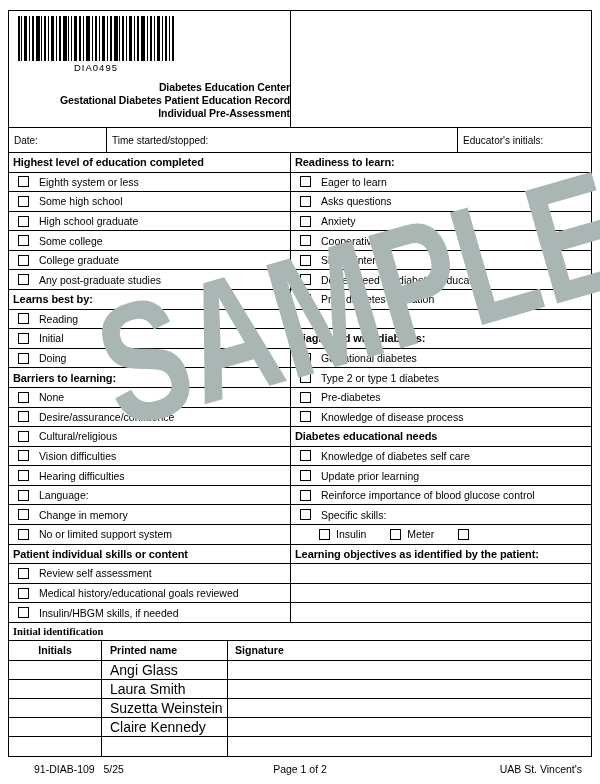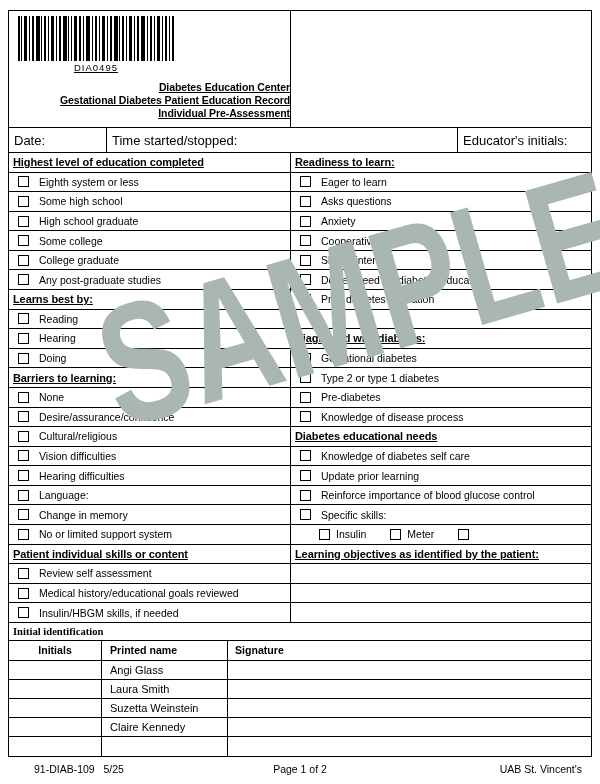--- a/index.html
+++ b/index.html
@@ -1,30 +1,30 @@
 <!DOCTYPE html>
 <html><head>
 <meta charset="utf-8">
 <style>
   html,body{margin:0;padding:0;background:#e8e8e8;}
   .page{position:relative;width:600px;height:784px;background:#ffffff;
         font-family:"Liberation Sans",sans-serif;color:#000;overflow:hidden;}
   .form{position:absolute;left:8px;top:10px;width:584px;border:1.6px solid #000;box-sizing:border-box;background:#fff;}
 
   
-  .header{display:flex;height:117px;border-bottom:1.6px solid #000;box-sizing:border-box;text-decoration:underline;}
+  .header{display:flex;height:117px;border-bottom:1.6px solid #000;box-sizing:border-box;}
   .header-left{width:282px;border-right:1.6px solid #000;box-sizing:border-box;padding:5px 0 0 9px;}
   .header-right{flex:1;}
   .barcode{display:block;}
   .barcode-label{width:156px;text-align:center;font-size:9.5px;letter-spacing:1px;margin-top:1px;}
   .titles{margin-top:8px;font-weight:bold;font-size:10.5px;line-height:12.8px;letter-spacing:-0.1px;text-align:right;}
 
   
   .meta{display:flex;height:25px;border-bottom:1.6px solid #000;box-sizing:border-box;}
-  .meta-cell{display:flex;align-items:center;font-size:13px;box-sizing:border-box;padding-left:5px;}
+  .meta-cell{display:flex;align-items:center;font-size:10px;box-sizing:border-box;padding-left:5px;}
   .meta-date{width:97px;}
   .meta-time{flex:1;border-left:1.6px solid #000;}
   .meta-educator{width:134px;border-left:1.6px solid #000;}
 
   
   .columns{display:flex;}
   .col{box-sizing:border-box;}
   .col-left{width:282px;border-right:1.6px solid #000;}
   .col-right{flex:1;}
   .row{height:19.58px;box-sizing:border-box;border-bottom:1.5px solid #000;
@@ -35,21 +35,21 @@
   .cb{width:9px;height:9px;border:1.4px solid #000;margin-right:10px;flex:none;background:#fff;}
   .row.options{padding-left:28px;}
   .opt{display:flex;align-items:center;margin-right:24px;}
   .opt .cb{margin-right:6px;}
 
   
   .section-bar{height:18px;box-sizing:border-box;border-bottom:1.6px solid #000;
                display:flex;align-items:center;font-weight:bold;font-size:10.6px;padding-left:4px;font-family:Liberation Serif, serif;}
   .id-header{display:flex;height:20px;box-sizing:border-box;border-bottom:1.5px solid #000;
              font-weight:bold;font-size:10.6px;}
-  .id-row{display:flex;height:19px;box-sizing:border-box;border-bottom:1.5px solid #000;font-size:11px;}
+  .id-row{display:flex;height:19px;box-sizing:border-box;border-bottom:1.5px solid #000;font-size:14px;}
   .id-row:last-child{border-bottom:none;}
   .id-c1{width:92px;display:flex;align-items:center;justify-content:center;box-sizing:border-box;}
   .id-c2{width:126px;border-left:1.5px solid #000;display:flex;align-items:center;padding-left:8px;box-sizing:border-box;}
   .id-c3{flex:1;border-left:1.5px solid #000;display:flex;align-items:center;padding-left:7px;box-sizing:border-box;}
 
   
   .footer{position:absolute;left:8px;right:8px;top:763px;display:flex;font-size:10.5px;}
   .footer-left{width:190px;padding-left:26px;box-sizing:border-box;white-space:pre;}
   .footer-center{flex:1;text-align:center;}
   .footer-right{width:190px;text-align:right;padding-right:10px;box-sizing:border-box;}
@@ -165,21 +165,21 @@
           </div>
           <div class="row header">
             <span>Learns best by:</span>
           </div>
           <div class="row item">
             <span class="cb"></span>
             <span>Reading</span>
           </div>
           <div class="row item">
             <span class="cb"></span>
-            <span>Hearing</span>
+            <span>Initial</span>
           </div>
           <div class="row item">
             <span class="cb"></span>
             <span>Doing</span>
           </div>
           <div class="row header">
             <span>Barriers to learning:</span>
           </div>
           <div class="row item">
             <span class="cb"></span>

